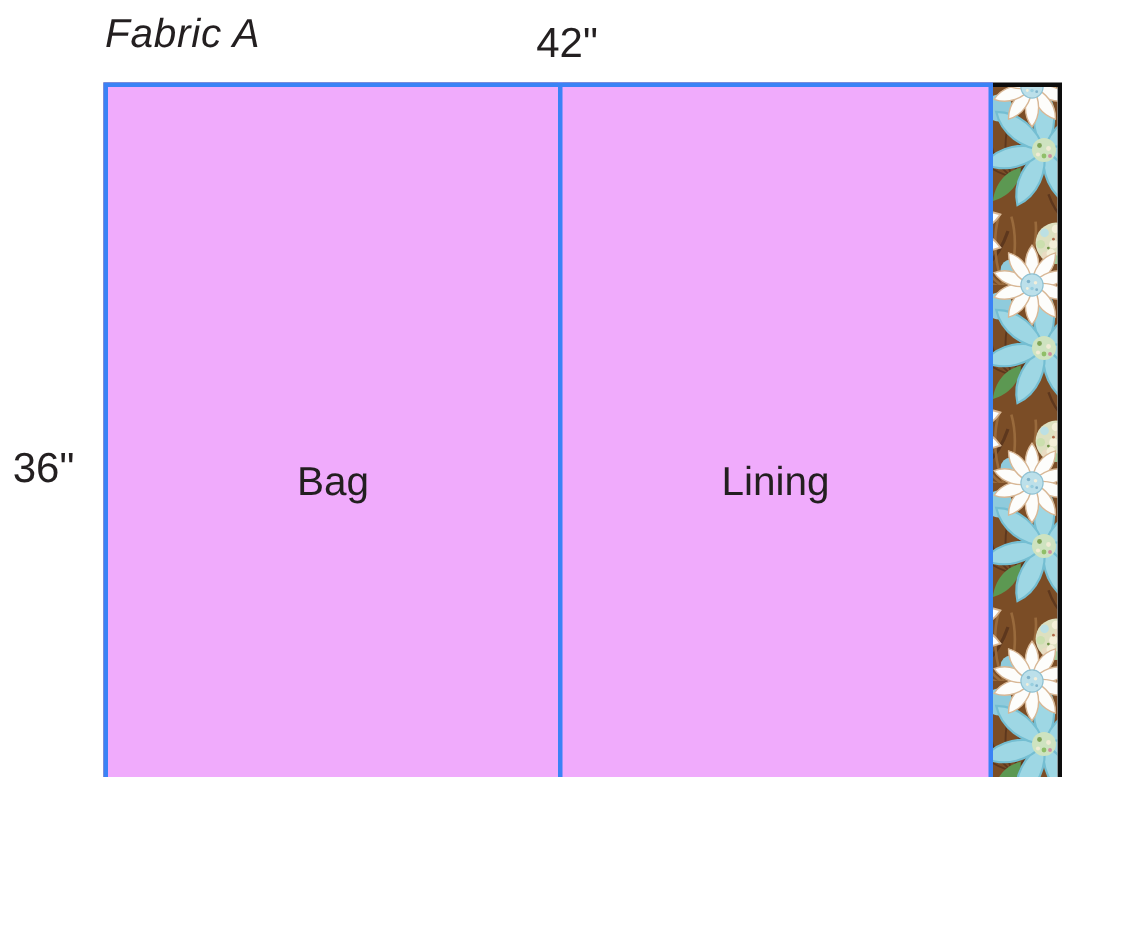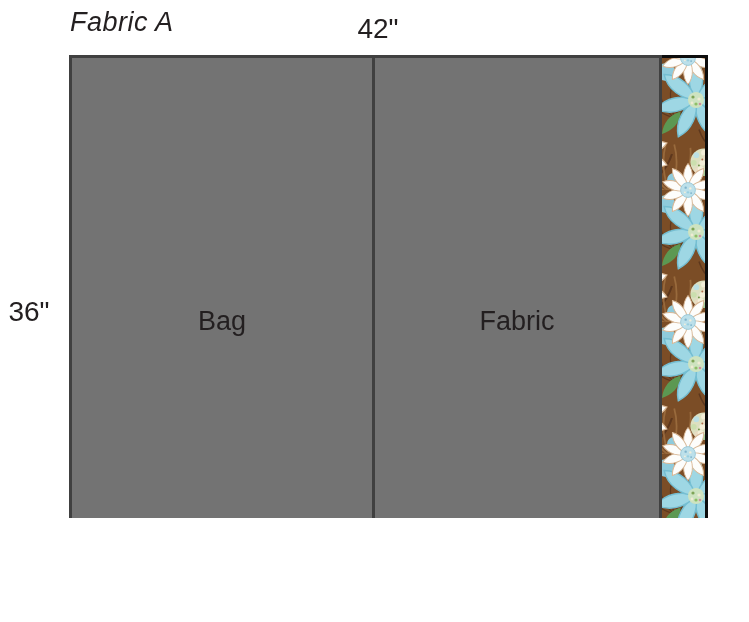--- a/index.html
+++ b/index.html
@@ -29,22 +29,22 @@
   .fabric {
     position: absolute;
     left: 69px; top: 55px;
     width: 639px; height: 545px;
     border: 3px solid #0d0d0d;
     box-sizing: border-box;
   }
   .fabric svg { display: block; width: 100%; height: 100%; }
   .piece {
     position: absolute;
-    background: #737373;
-    border: 3px solid #404040;
+    background: #f0abfc;
+    border: 3px solid #3b82f6;
     box-sizing: border-box;
   }
   .piece-bag  { left: 69px;  top: 55px; width: 306px; height: 486px; }
   .piece-lining { left: 372px; top: 55px; width: 290px; height: 469px; }
   .piece-label {
     position: absolute;
     left: 0; right: 0; top: 248px;
     text-align: center;
     font-size: 27px;
     color: #231f20;
@@ -166,16 +166,16 @@
       </defs>
       <rect x="0" y="0" width="100%" height="100%" fill="url(#floral)"></rect>
     </svg>
   </div>
 
   <div class="piece piece-bag">
     <span class="piece-label">Bag</span>
   </div>
 
   <div class="piece piece-lining">
-    <span class="piece-label">Fabric</span>
+    <span class="piece-label">Lining</span>
   </div>
 
 </div>
 
 </body></html>

